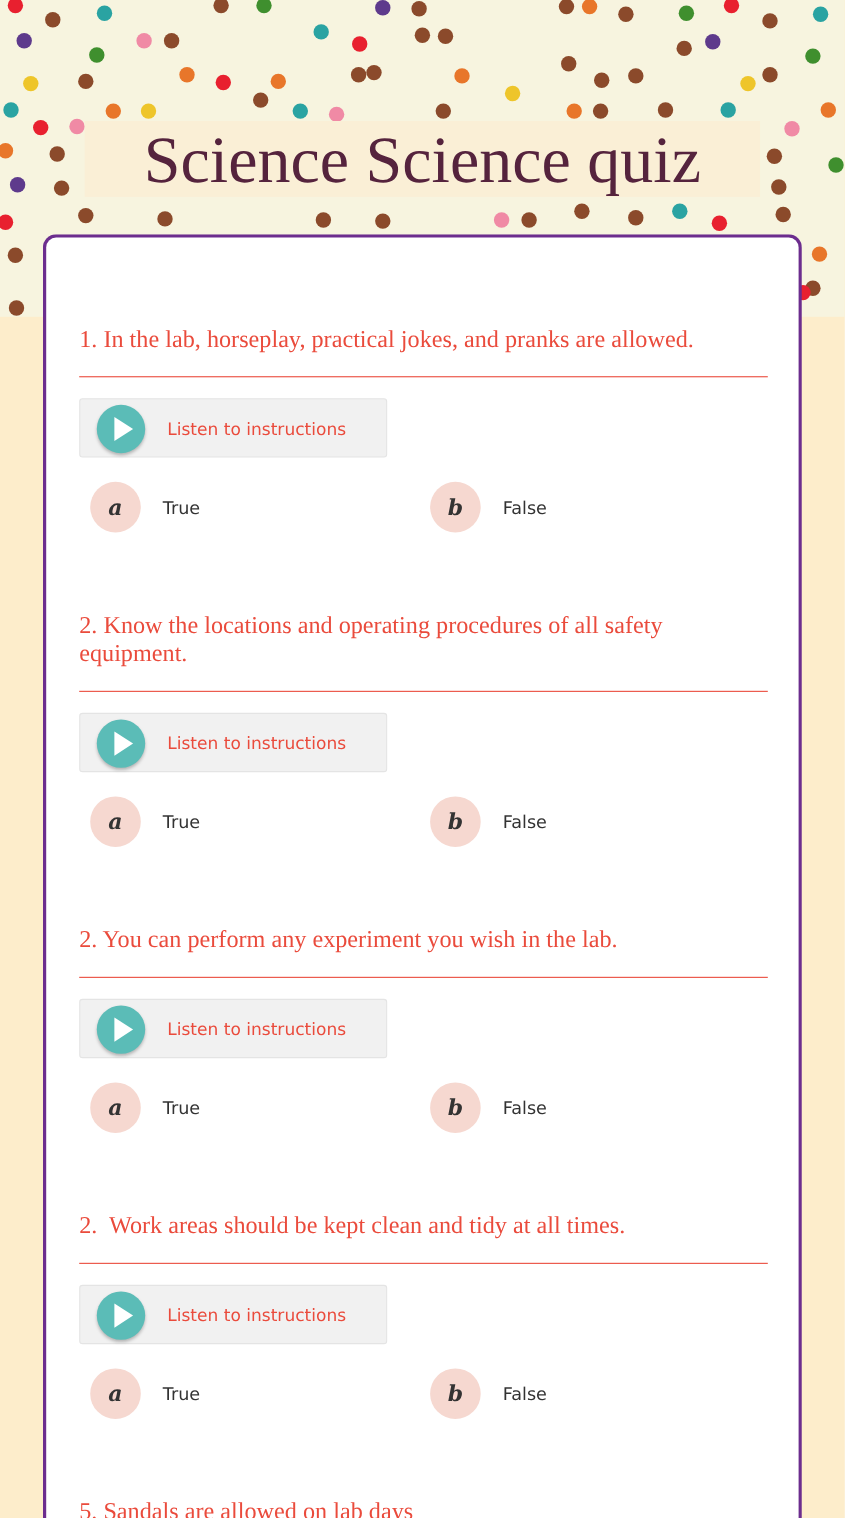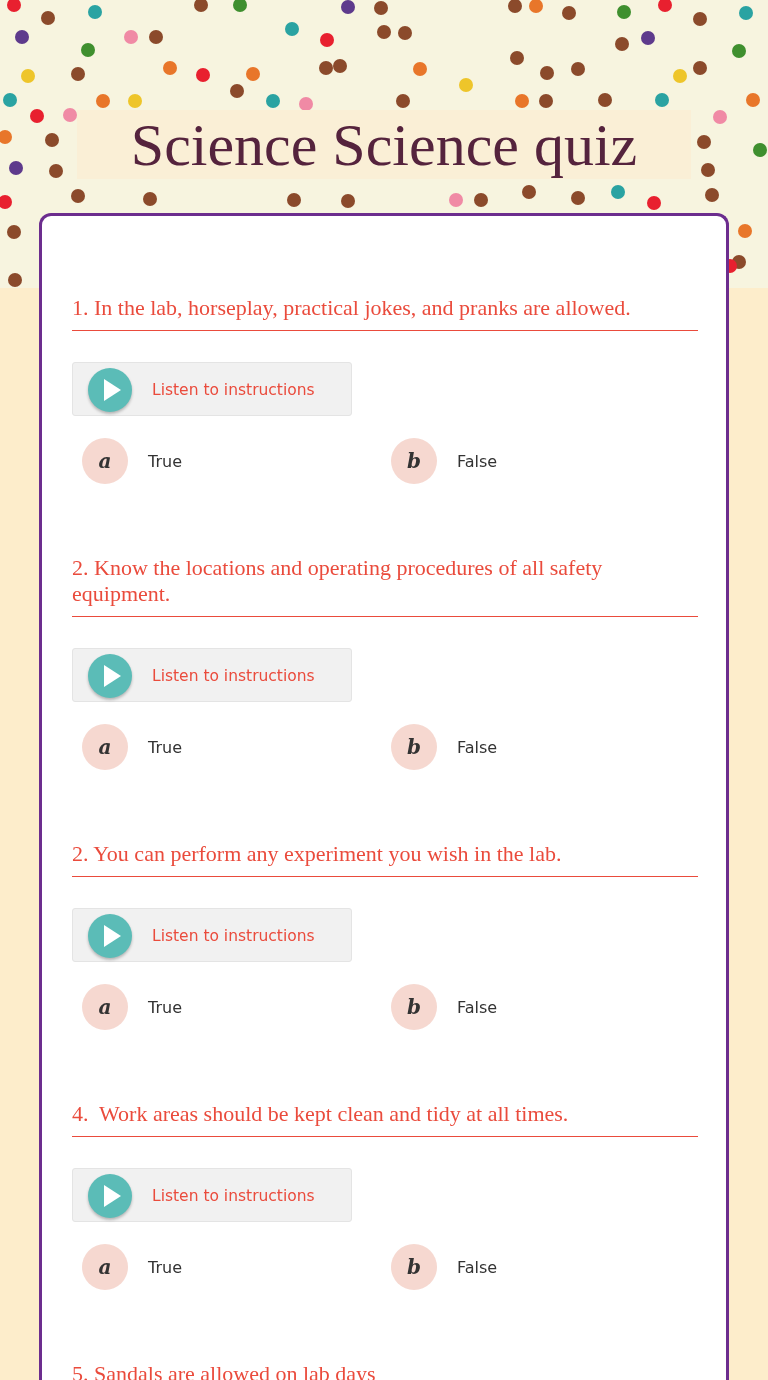--- a/index.html
+++ b/index.html
@@ -52,21 +52,21 @@
     .question {
       position: absolute;
       left: 30px;
       width: 626px;
     }
     .q-text {
       font-family: "Liberation Serif", serif;
       font-size: 22px;
       line-height: 26px;
       color: #ea4b3c;
-      padding-bottom: 9px;
+      padding-bottom: 21px;
       border-bottom: 1px solid #ea4b3c;
       white-space: pre-wrap;
     }
     .listen {
       position: absolute;
       left: 0;
       width: 280px; height: 54px;
       background: #f1f1f1;
       border: 1px solid #e4e4e4;
       border-radius: 3px;
@@ -253,21 +253,21 @@
       <span class="opt-badge">a</span>
       <span class="opt-label">True</span>
     </div>
     <div class="option" style="left:319px; top:143px;">
       <span class="opt-badge">b</span>
       <span class="opt-label">False</span>
     </div>
   </div>
 
   <div class="question" style="top:885px;">
-    <div class="q-text">4.  Work areas should be kept clean and tidy at all times.</div>
+    <div class="q-text">2.  Work areas should be kept clean and tidy at all times.</div>
     <div class="listen" style="top:67px;">
       <span class="play"></span>
       <span class="listen-label">Listen to instructions</span>
     </div>
     <div class="option" style="left:10px; top:143px;">
       <span class="opt-badge">a</span>
       <span class="opt-label">True</span>
     </div>
     <div class="option" style="left:319px; top:143px;">
       <span class="opt-badge">b</span>

